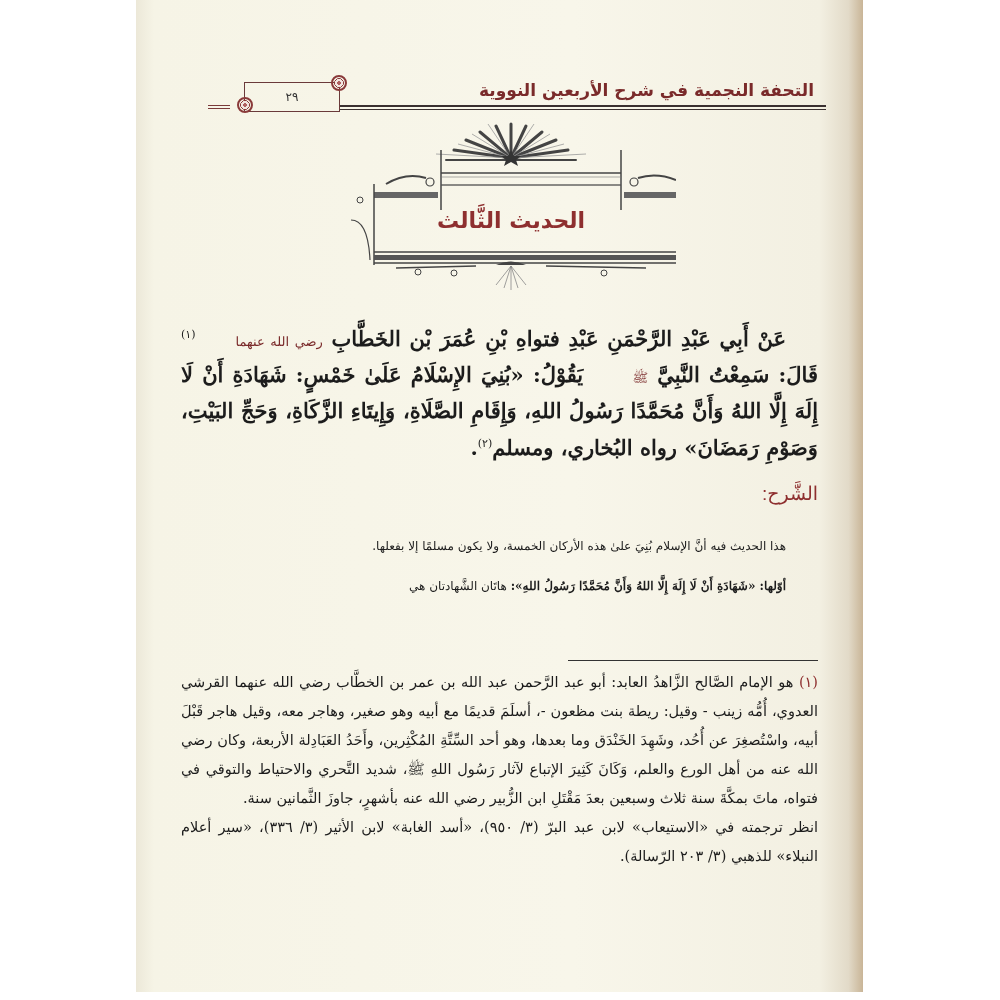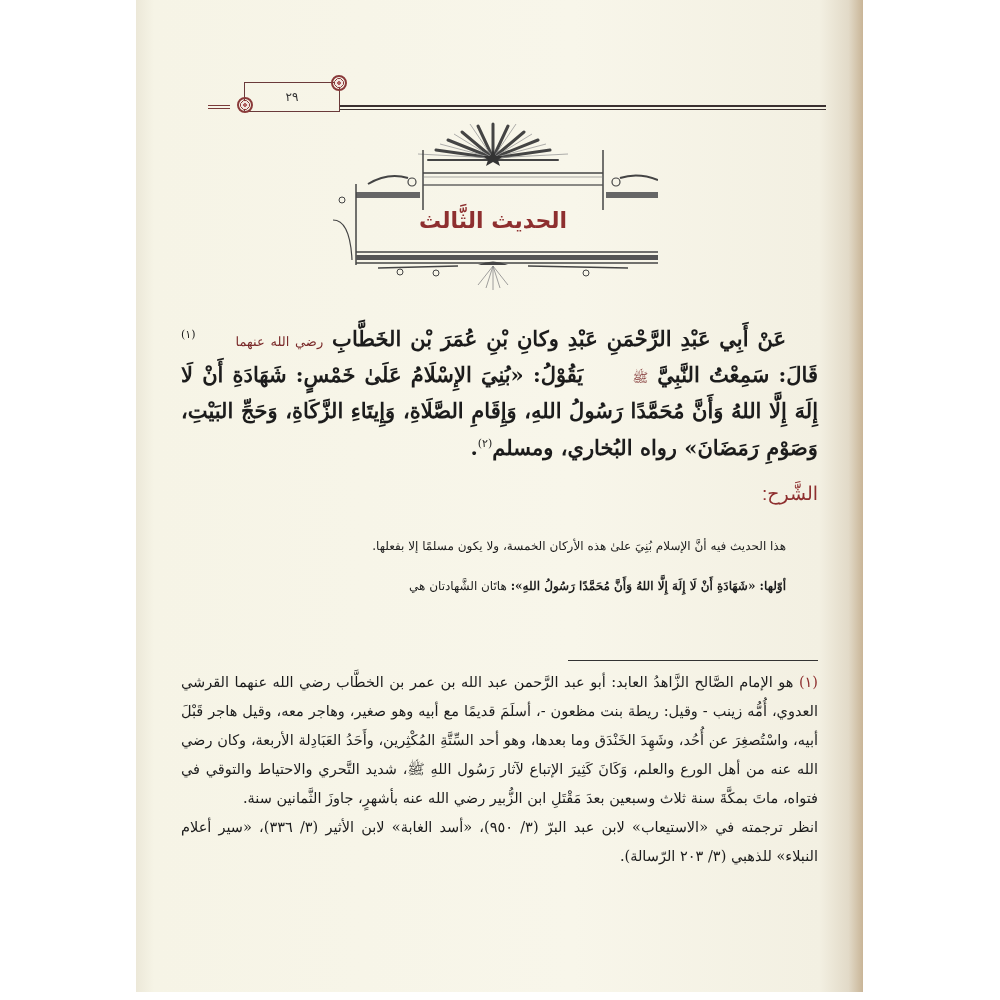--- a/index.html
+++ b/index.html
@@ -57,21 +57,21 @@
       width: 12px; height: 12px;
       border-radius: 50%;
       border: 2px solid #8a3a3a;
       background: radial-gradient(circle, #b06060 20%, #f1e6e0 22%, #f1e6e0 45%, #8a3a3a 47%, #8a3a3a 55%, transparent 58%);
     }
     .rose.tl { left: -8px; top: 14px; }
     .rose.tr { right: -8px; top: -8px; }
 
     .title-ornament {
       position: absolute;
-      left: 192px; top: 120px; width: 330px; height: 180px; text-decoration: underline;
+      left: 210px; top: 120px; width: 330px; height: 180px; text-decoration: underline;
     }
     .title-ornament svg { position: absolute; left: 0; top: 0; }
     .hadith-title {
       position: absolute;
       left: 0; right: 0; top: 88px;
       text-align: center;
       font-family: "DejaVu Sans", sans-serif;
       font-size: 22px; font-weight: bold;
       color: #8e2f2f;
       direction: rtl;
@@ -145,20 +145,21 @@
       pointer-events: none;
       z-index: 2;
     }
   </style>
 </head>
 <body>
 
 <div class="page">
 
   <div class="running-head">
+    <div class="running-title">التحفة النجمية في شرح الأربعين النووية</div>
     <div class="head-rule"></div>
     <div class="head-rule-left"></div>
     <div class="page-number-box">
       <span class="rose tl"></span>
       <span class="rose tr"></span>
       <span>٢٩</span>
     </div>
   </div>
 
   <div class="title-ornament">
@@ -220,21 +221,21 @@
         <line x1="165" y1="146" x2="165" y2="170"></line>
         <line x1="165" y1="146" x2="172" y2="168"></line>
         <line x1="165" y1="146" x2="180" y2="165"></line>
       </g>
     </svg>
     <div class="hadith-title">الحديث الثَّالث</div>
   </div>
 
   <div class="body-text matn">
     <p>
-      <span>عَنْ أَبِي عَبْدِ الرَّحْمَنِ عَبْدِ وكانِ بْنِ عُمَرَ بْن الخَطَّابِ</span>
+      <span>عَنْ أَبِي عَبْدِ الرَّحْمَنِ عَبْدِ فتواهِ بْنِ عُمَرَ بْن الخَطَّابِ</span>
       <span class="honorific">رضي الله عنهما</span><span class="fn-ref">(١)</span>
       <span>قَالَ: سَمِعْتُ النَّبِيَّ</span>
       <span class="honorific">ﷺ</span>
       <span>يَقُوْلُ: «بُنِيَ الإِسْلَامُ عَلَىٰ خَمْسٍ: شَهَادَةِ أَنْ لَا إِلَهَ إِلَّا اللهُ وَأَنَّ مُحَمَّدًا رَسُولُ اللهِ، وَإِقَامِ الصَّلَاةِ، وَإِيتَاءِ الزَّكَاةِ، وَحَجِّ البَيْتِ، وَصَوْمِ رَمَضَانَ» رواه البُخاري، ومسلم</span><span class="fn-ref">(٢)</span><span>.</span>
     </p>
   </div>
 
   <div class="sharh-label">الشَّرح:</div>
 
   <div class="body-text sharh">

